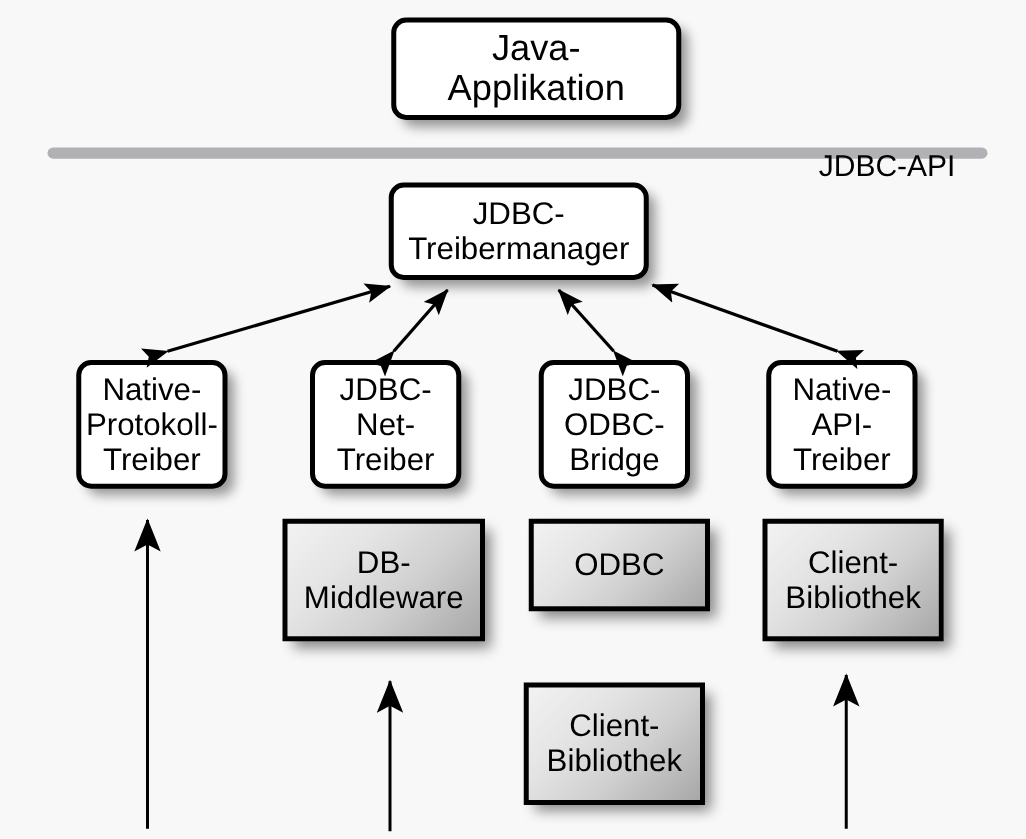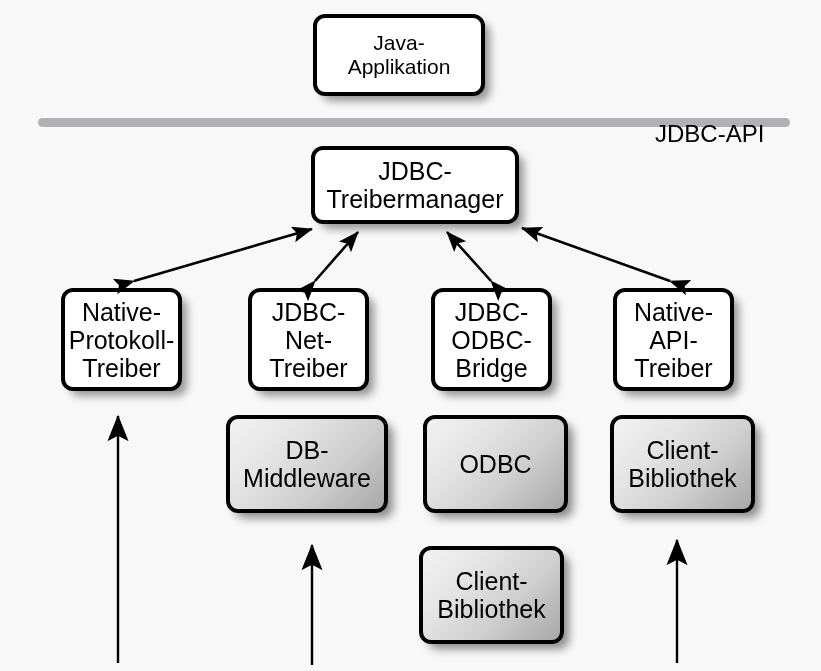--- a/index.html
+++ b/index.html
@@ -36,21 +36,21 @@
     display: block;
     white-space: pre-line;
     padding: 0 4px;
   }
 
   
   .gbox {
     position: absolute;
     box-sizing: border-box;
     border: 4px solid #000000;
-    border-radius: 12px;
+    border-radius: 0;
     background: linear-gradient(135deg, #f2f2f2 0%, #e4e4e4 32%, #cfcfcf 62%, #b4b4b4 88%, #a8a8a8 100%);
     display: flex;
     align-items: center;
     justify-content: center;
     text-align: center;
     color: #000000;
     line-height: 1.12;
     box-shadow: 7px 7px 10px -2px rgba(0,0,0,0.45);
     z-index: 3;
   }
@@ -87,21 +87,21 @@
 </style>
 </head>
 <body>
 
 <div id="canvas">
 
   <div id="api-line" style="left:38px; top:118px; width:752px; height:9px;"></div>
 
   <div id="api-label" style="left:655px; top:83px; font-size:24px;">JDBC-API</div>
 
-  <div class="rbox" style="left:313px; top:14px; width:172px; height:82px; font-size:21px;">
+  <div class="rbox" style="left:313px; top:14px; width:232px; height:82px; font-size:29px;">
     <span class="lbl">Java-
 Applikation</span>
   </div>
 
   <div class="rbox" style="left:311px; top:146px; width:208px; height:78px; font-size:25px;">
     <span class="lbl">JDBC-
 Treibermanager</span>
   </div>
 
   <div class="rbox" style="left:61px; top:288px; width:121px; height:103px; font-size:25px;">
@@ -126,21 +126,21 @@
     <span class="lbl">Native-
 API-
 Treiber</span>
   </div>
 
   <div class="gbox" style="left:226px; top:415px; width:162px; height:98px; font-size:25px;">
     <span class="lbl">DB-
 Middleware</span>
   </div>
 
-  <div class="gbox" style="left:423px; top:415px; width:145px; height:98px; font-size:25px;">
+  <div class="gbox" style="left:423px; top:415px; width:145px; height:74px; font-size:25px;">
     <span class="lbl">ODBC</span>
   </div>
 
   <div class="gbox" style="left:610px; top:415px; width:145px; height:98px; font-size:25px;">
     <span class="lbl">Client-
 Bibliothek</span>
   </div>
 
   <div class="gbox" style="left:419px; top:546px; width:145px; height:98px; font-size:25px;">
     <span class="lbl">Client-

